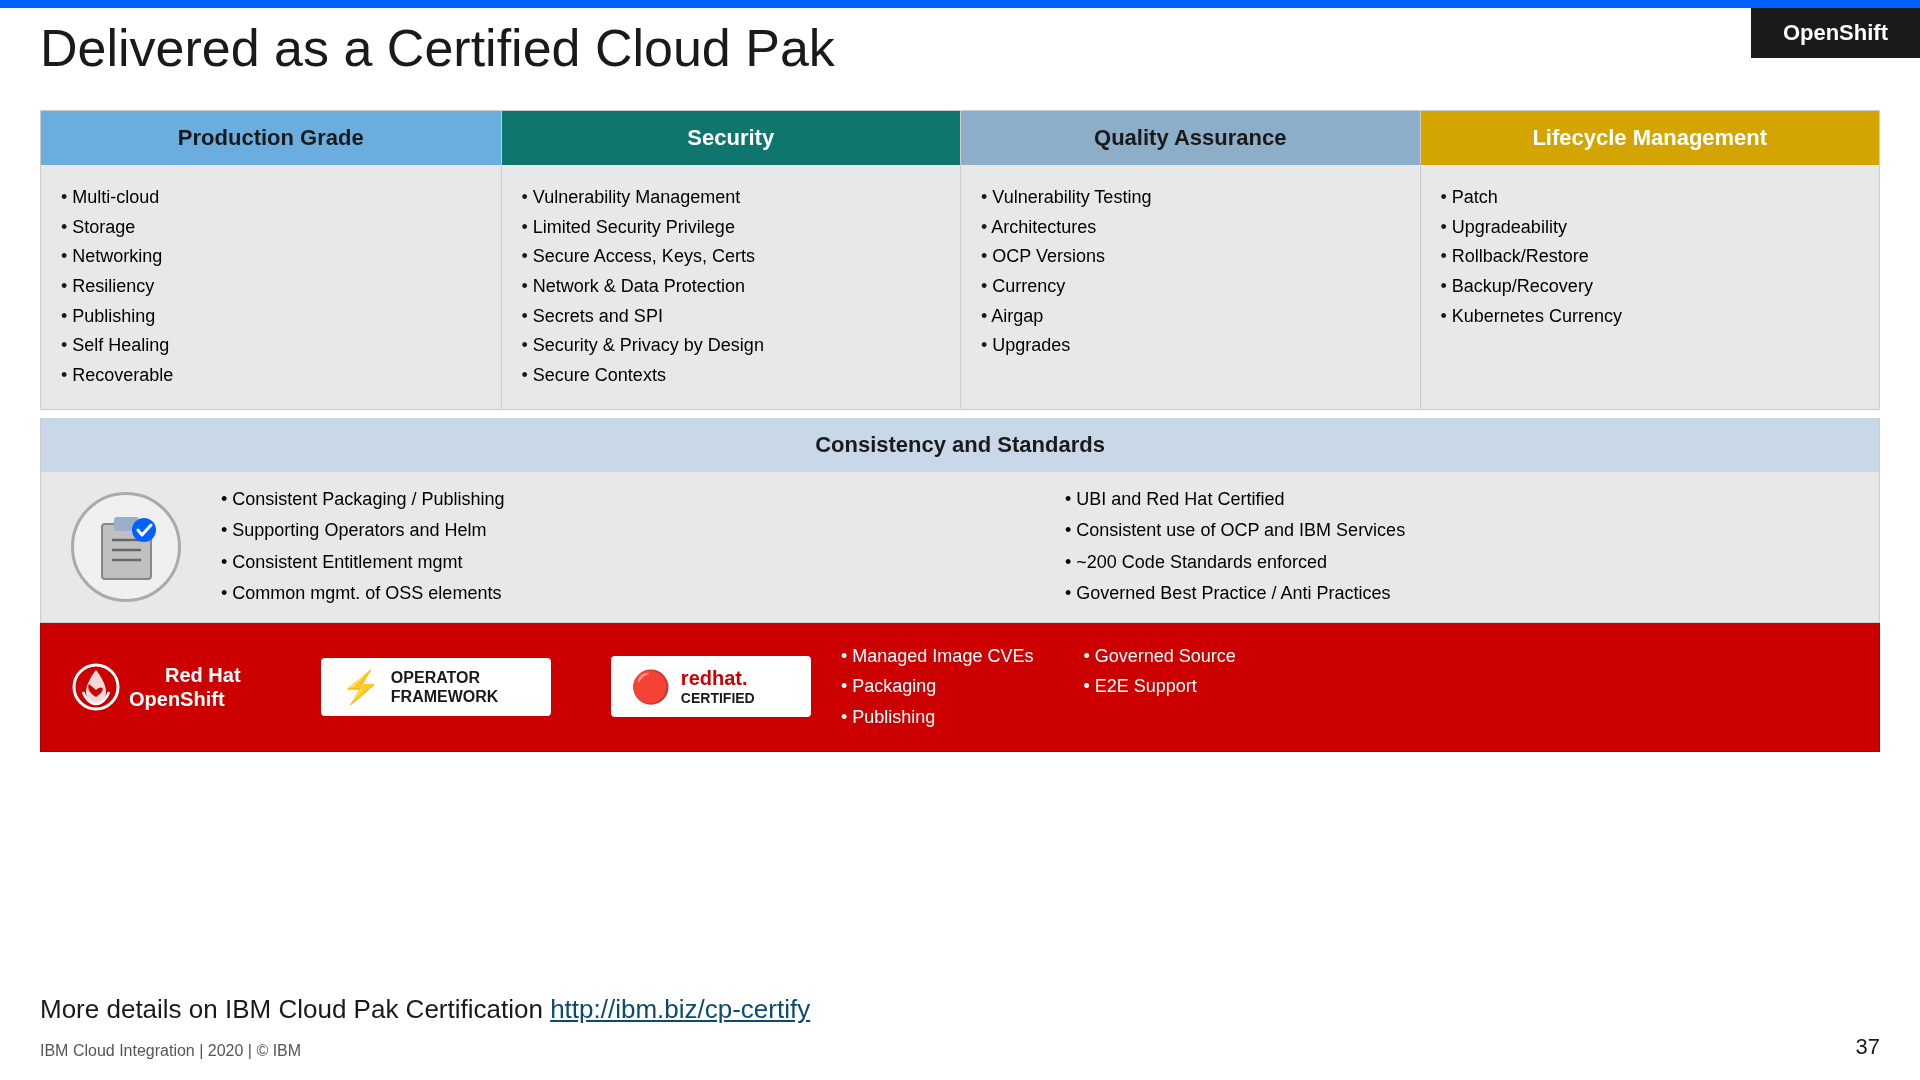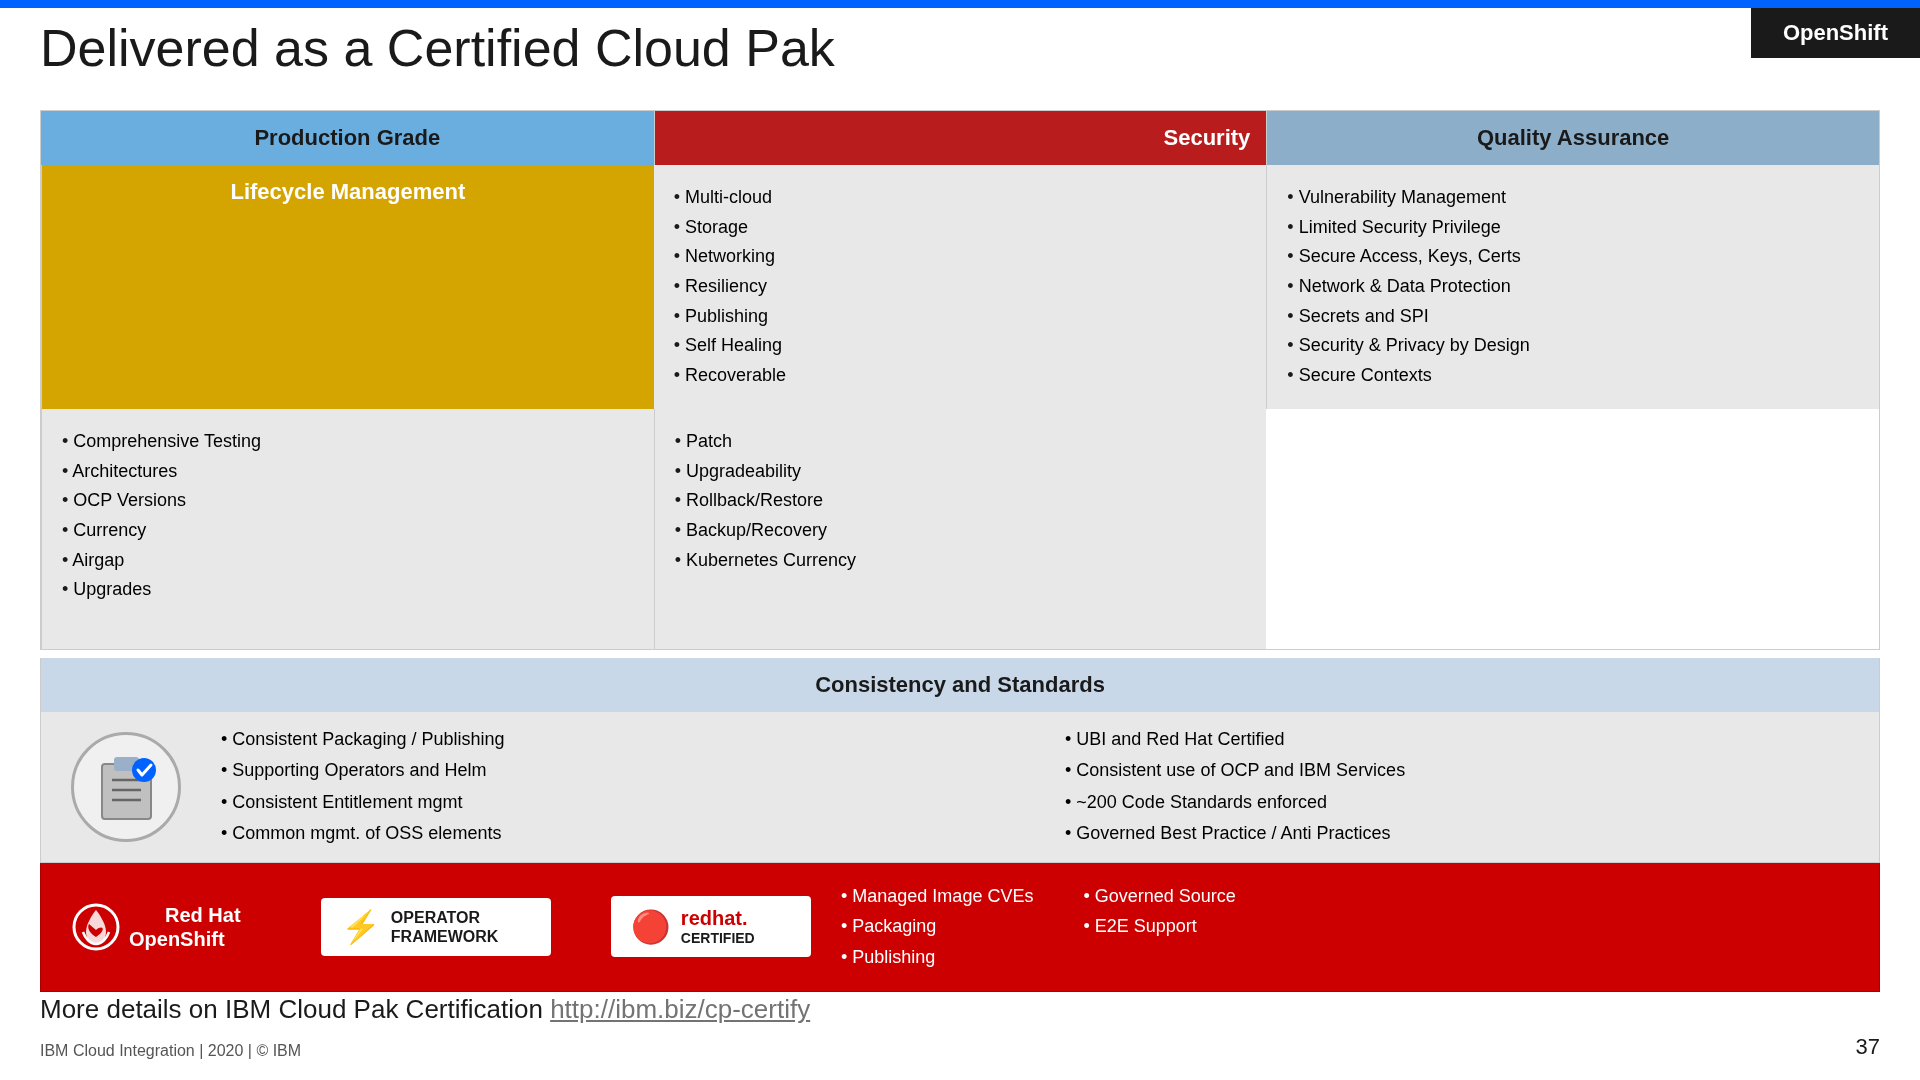--- a/index.html
+++ b/index.html
@@ -42,34 +42,34 @@
     .main-content {
       position: absolute;
       top: 110px;
       left: 40px;
       right: 40px;
     }
 
     
     .top-grid {
       display: grid;
-      grid-template-columns: 1fr 1fr 1fr;
+      grid-template-columns: 1fr 1fr 1fr 1fr;
       gap: 0;
       border: 1px solid #cccccc;
     }
 
     .col-header {
       padding: 14px 16px;
       font-size: 22px;
       font-weight: bold;
       text-align: center;
       color: #ffffff;
     }
     .col-header.blue { background: #6aaee0; color: #1a1a1a; }
-    .col-header.green { background: #b91c1c; text-align: right; }
+    .col-header.green { background: #0f766e; }
     .col-header.gray-blue { background: #8daec8; color: #1a1a1a; }
     .col-header.gold { background: #d4a500; }
 
     .col-body {
       background: #e8e8e8;
       padding: 18px 20px;
       font-size: 18px;
       line-height: 1.65;
       min-height: 240px;
     }
@@ -233,21 +233,21 @@
     
     .more-details {
       position: absolute;
       bottom: 55px;
       left: 40px;
       font-size: 26px;
       color: #1a1a1a;
     }
 
     .more-details a {
-      color: #737373;
+      color: #0c4a6e;
     }
 
     .footer-text {
       position: absolute;
       bottom: 20px;
       left: 40px;
       font-size: 16px;
       color: #555555;
     }
 
@@ -308,21 +308,21 @@
         <li>Limited Security Privilege</li>
         <li>Secure Access, Keys, Certs</li>
         <li>Network &amp; Data Protection</li>
         <li>Secrets and SPI</li>
         <li>Security &amp; Privacy by Design</li>
         <li>Secure Contexts</li>
       </ul>
     </div>
     <div class="col-body grid-divider">
       <ul>
-        <li>Comprehensive Testing</li>
+        <li>Vulnerability Testing</li>
         <li>Architectures</li>
         <li>OCP Versions</li>
         <li>Currency</li>
         <li>Airgap</li>
         <li>Upgrades</li>
       </ul>
     </div>
     <div class="col-body grid-divider">
       <ul>
         <li>Patch</li>

